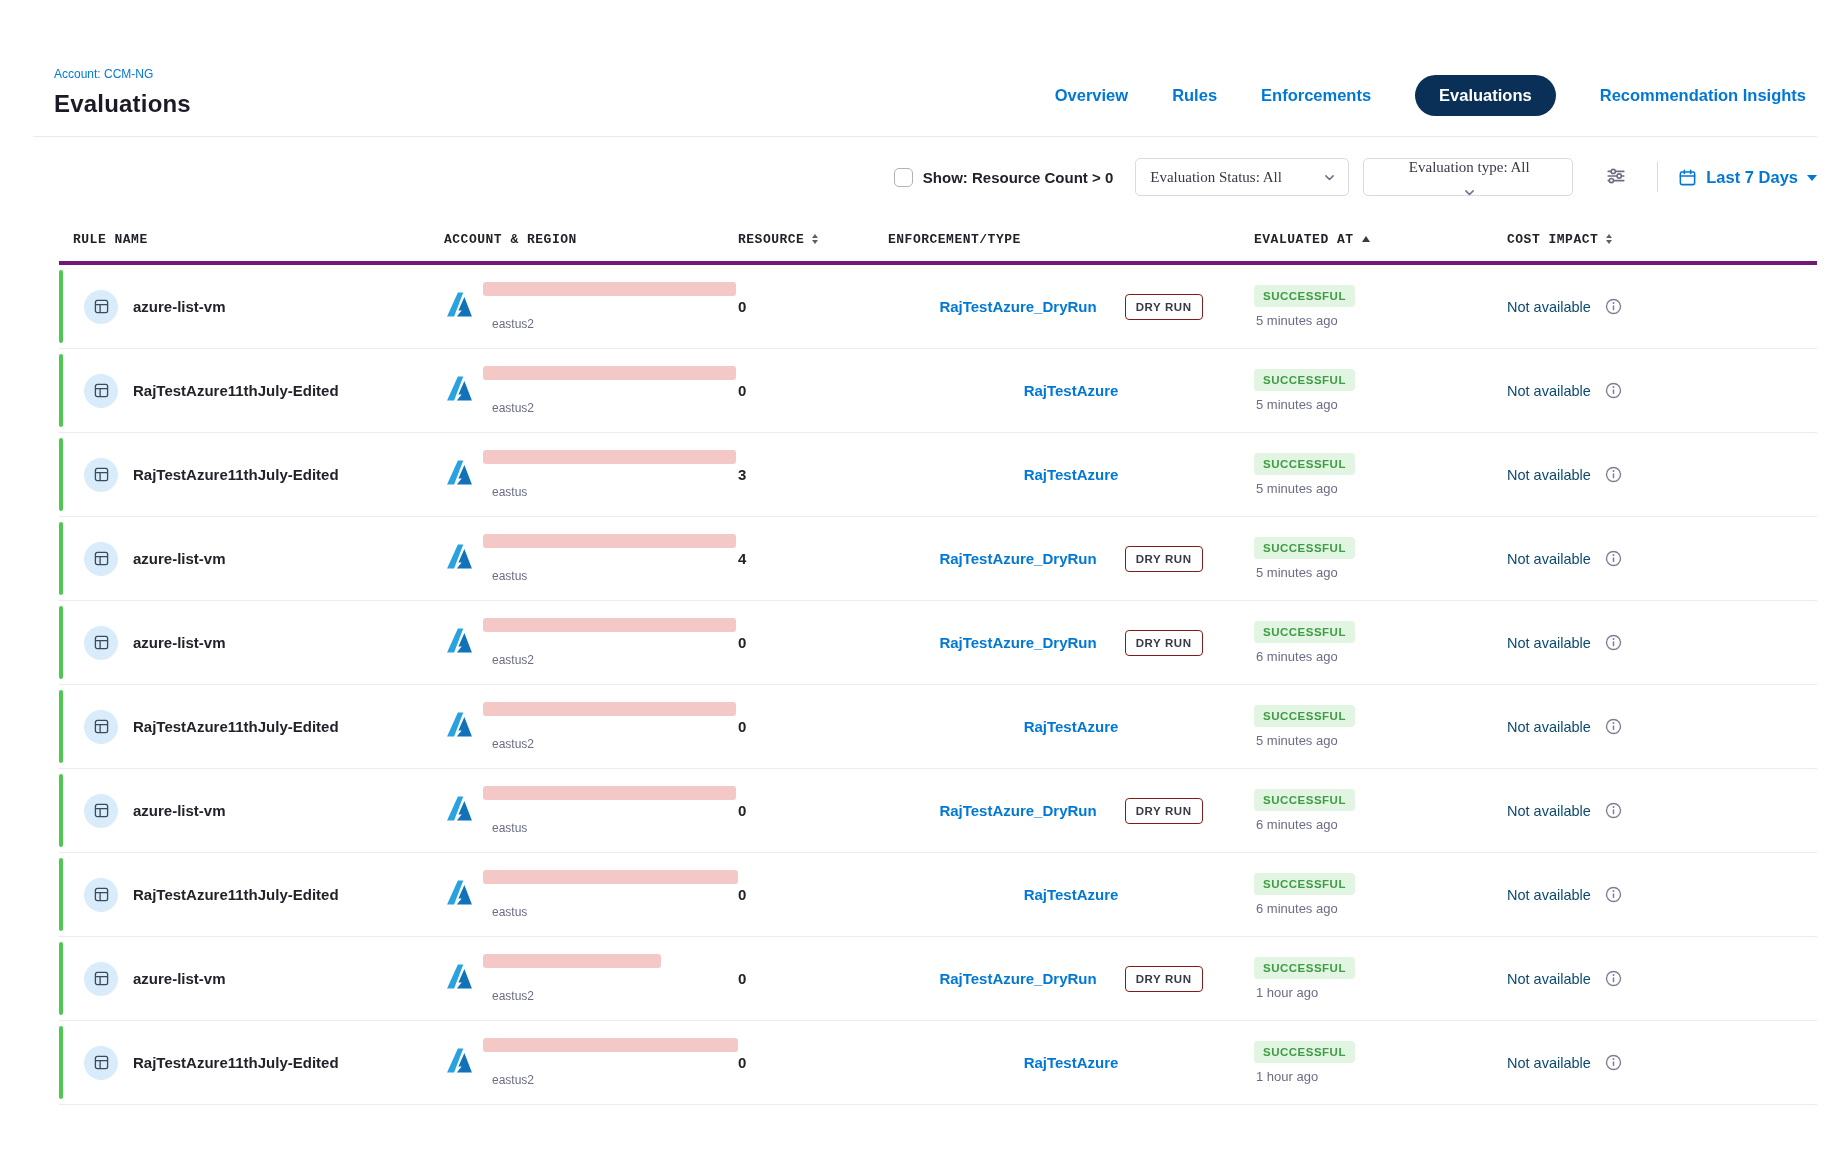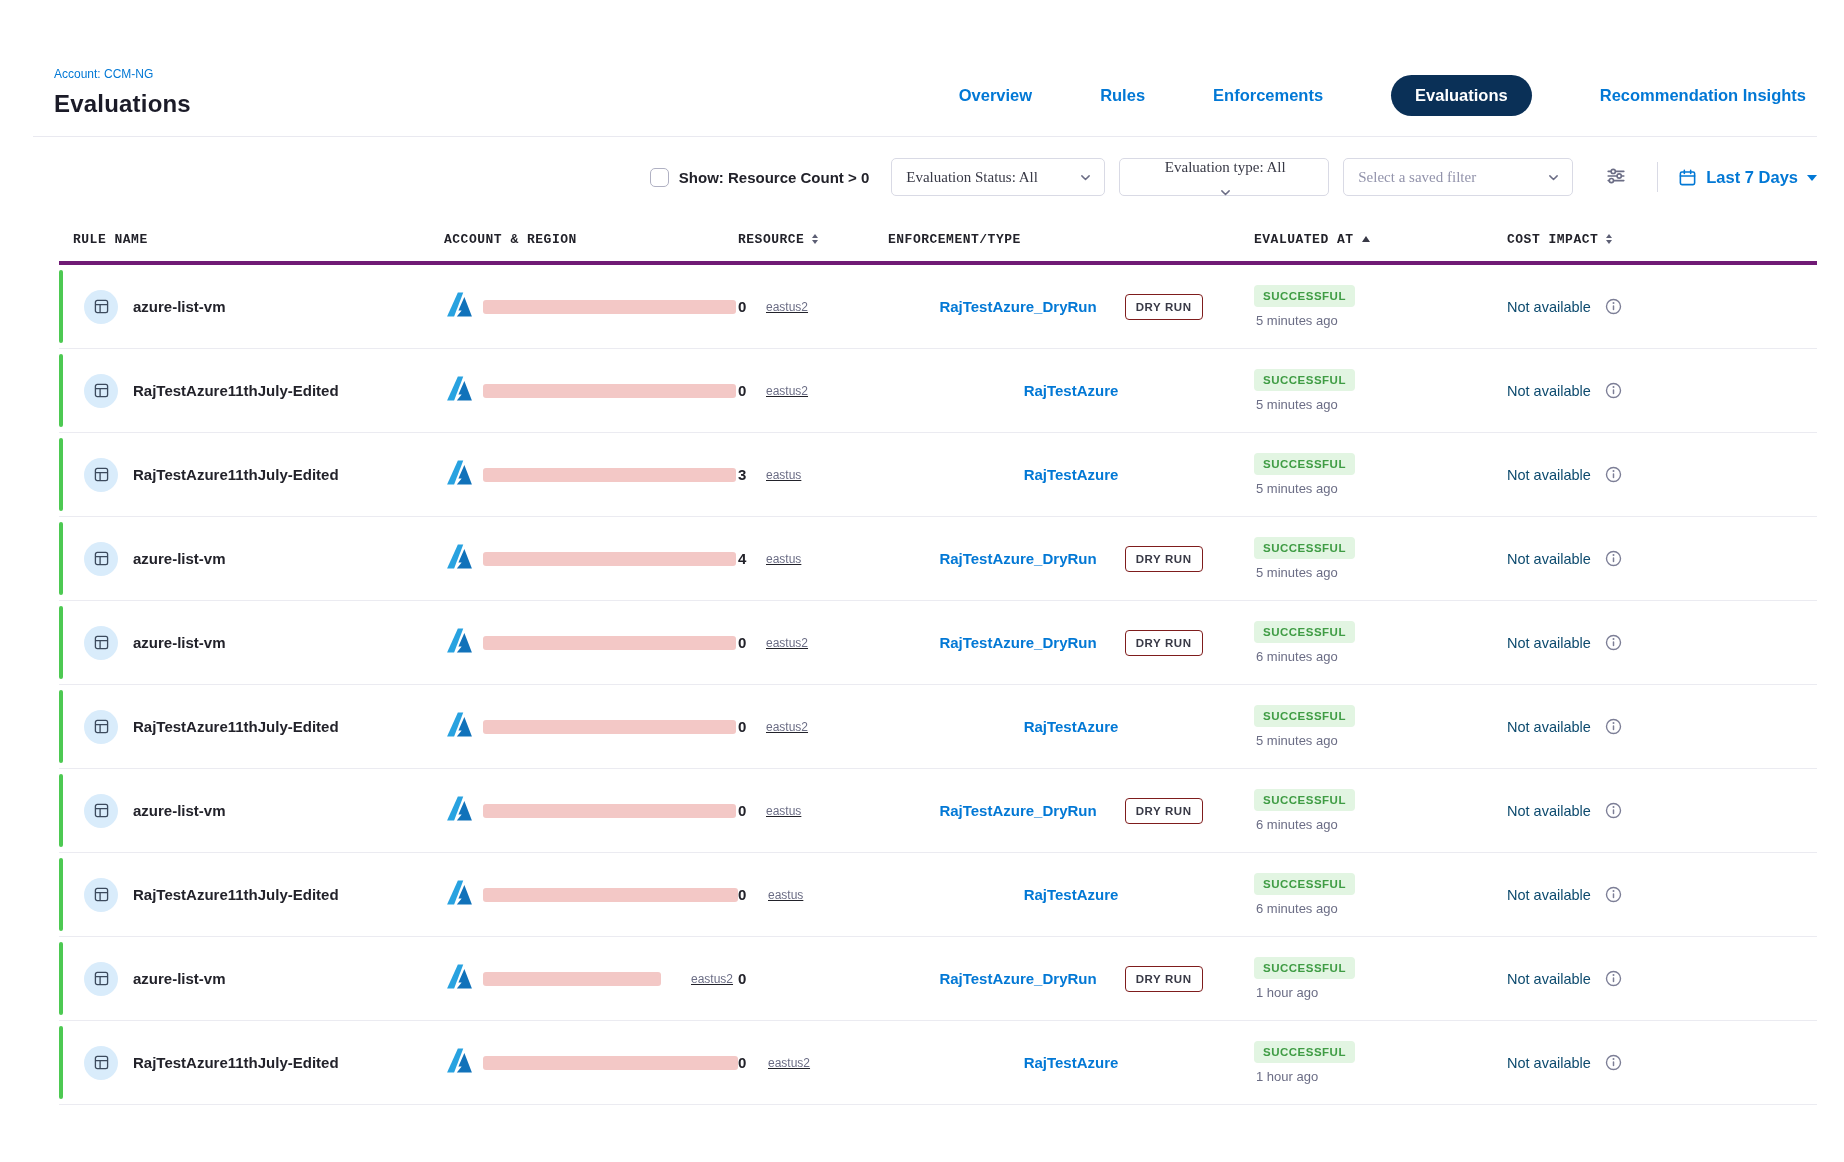--- a/index.html
+++ b/index.html
@@ -9,21 +9,21 @@
     font-family:"Liberation Sans", sans-serif;
     color:#22222a;
     overflow:hidden;
   }
   .page { position:relative; width:1844px; height:1162px; background:#fff; }
 
   
   .page-header { display:flex; justify-content:space-between; align-items:center; padding:64px 38px 0 54px; }
   .breadcrumb { font-size:12px; color:var(--accent-blue,#0278d5); text-decoration:none; display:inline-block; cursor:pointer; }
   .page-title { font-size:24px; font-weight:700; color:#1b1b28; margin-top:8px; letter-spacing:.2px; }
-  .top-nav { display:flex; align-items:center; gap:68px; padding-top:8px; }
+  .top-nav { display:flex; align-items:center; gap:44px; padding-top:8px; }
   .nav-item { color:var(--accent-blue,#0278d5); font-size:16.5px; font-weight:600; text-decoration:none; white-space:nowrap; cursor:pointer; }
   .nav-item.active { background:var(--active-tab-bg,#0a3057); color:#fff; padding:11px 24px; border-radius:999px; }
   .header-divider { margin:18px 27px 0 33px; border-top:1px solid #e9e9f0; }
 
   
   .filter-bar { display:flex; justify-content:flex-end; align-items:center; gap:14px; padding:21px 27px 21px 33px; }
   .checkbox-control { display:flex; align-items:center; gap:10px; cursor:pointer; margin-right:8px; }
   .checkbox { width:19px; height:19px; border:1.5px solid #b0b1c3; border-radius:5px; background:#fff; flex:0 0 19px; }
   .checkbox-label { font-size:15px; font-weight:700; color:#22222a; white-space:nowrap; }
   .dropdowns { display:flex; align-items:center; gap:14px; }
@@ -62,21 +62,21 @@
   .table-row { position:relative; height:84px; border-bottom:1px solid #ebebf1; background:#fff; cursor:pointer; }
   .row-accent { position:absolute; left:0; top:5px; bottom:5px; width:4px; border-radius:2px; background:var(--row-accent-green,#4dc952); }
 
   .cell { min-width:0; }
   .cell-rule { display:flex; align-items:center; gap:15px; padding-left:11px; }
   .rule-icon { width:34px; height:34px; flex:0 0 34px; border-radius:50%; background:#d9ecfb; display:flex; align-items:center; justify-content:center; }
   .rule-name { font-size:15px; font-weight:600; color:#22222a; white-space:nowrap; overflow:hidden; text-overflow:ellipsis; }
 
   .cell-account { display:flex; align-items:center; gap:9px; }
   .azure-logo { width:30px; height:30px; flex:0 0 30px; display:flex; align-items:center; justify-content:center; margin-top:-4px; }
-  .account-info { display:flex; gap:21px;text-decoration:underline; }
+  .account-info { display:flex; flex-direction:column; gap:21px; }
   .redaction { height:14px; border-radius:3px; background:var(--redaction-pink,#f3c8c6); }
   .region { font-size:12px; color:#6b6d85; padding-left:9px; }
 
   .cell-resource { font-size:15px; font-weight:600; color:#22222a; }
 
   .cell-enforcement { display:flex; align-items:center; gap:28px;justify-content:center; }
   .enforcement-link { color:var(--accent-blue,#0278d5); font-size:15px; font-weight:600; text-decoration:none; white-space:nowrap; cursor:pointer; }
   .dry-run-badge { border:1px solid #7f1d1d; border-radius:4px; padding:6px 10px; background:#fff;
     font-size:11.5px; font-weight:700; letter-spacing:.6px; color:#383946; white-space:nowrap; }
 
@@ -125,28 +125,20 @@
     </span>
   </button>
         <button class="dropdown">
     <span class="dd-label">Evaluation type: All</span>
     <span class="chev-icon">
       <svg width="13" height="13" viewBox="0 0 16 16" fill="none" stroke="#6b6d85" stroke-width="1.8" stroke-linecap="round" stroke-linejoin="round">
         <path d="M3.5 6l4.5 4.5L12.5 6"></path>
       </svg>
     </span>
   </button>
-        <button class="dropdown">
-    <span class="dd-label muted">Select a saved filter</span>
-    <span class="chev-icon">
-      <svg width="13" height="13" viewBox="0 0 16 16" fill="none" stroke="#6b6d85" stroke-width="1.8" stroke-linecap="round" stroke-linejoin="round">
-        <path d="M3.5 6l4.5 4.5L12.5 6"></path>
-      </svg>
-    </span>
-  </button>
       </div>
 
     <button class="filter-icon-btn">
       <span>
         <svg width="22" height="22" viewBox="0 0 24 24" fill="none" stroke="#6b6d85" stroke-width="1.8" stroke-linecap="round">
           <path d="M3.5 7h17M3.5 12h17M3.5 17h17"></path>
           <circle cx="9" cy="7" r="2.3" fill="#fff"></circle>
           <circle cx="15.5" cy="12" r="2.3" fill="#fff"></circle>
           <circle cx="7" cy="17" r="2.3" fill="#fff"></circle>
         </svg>

